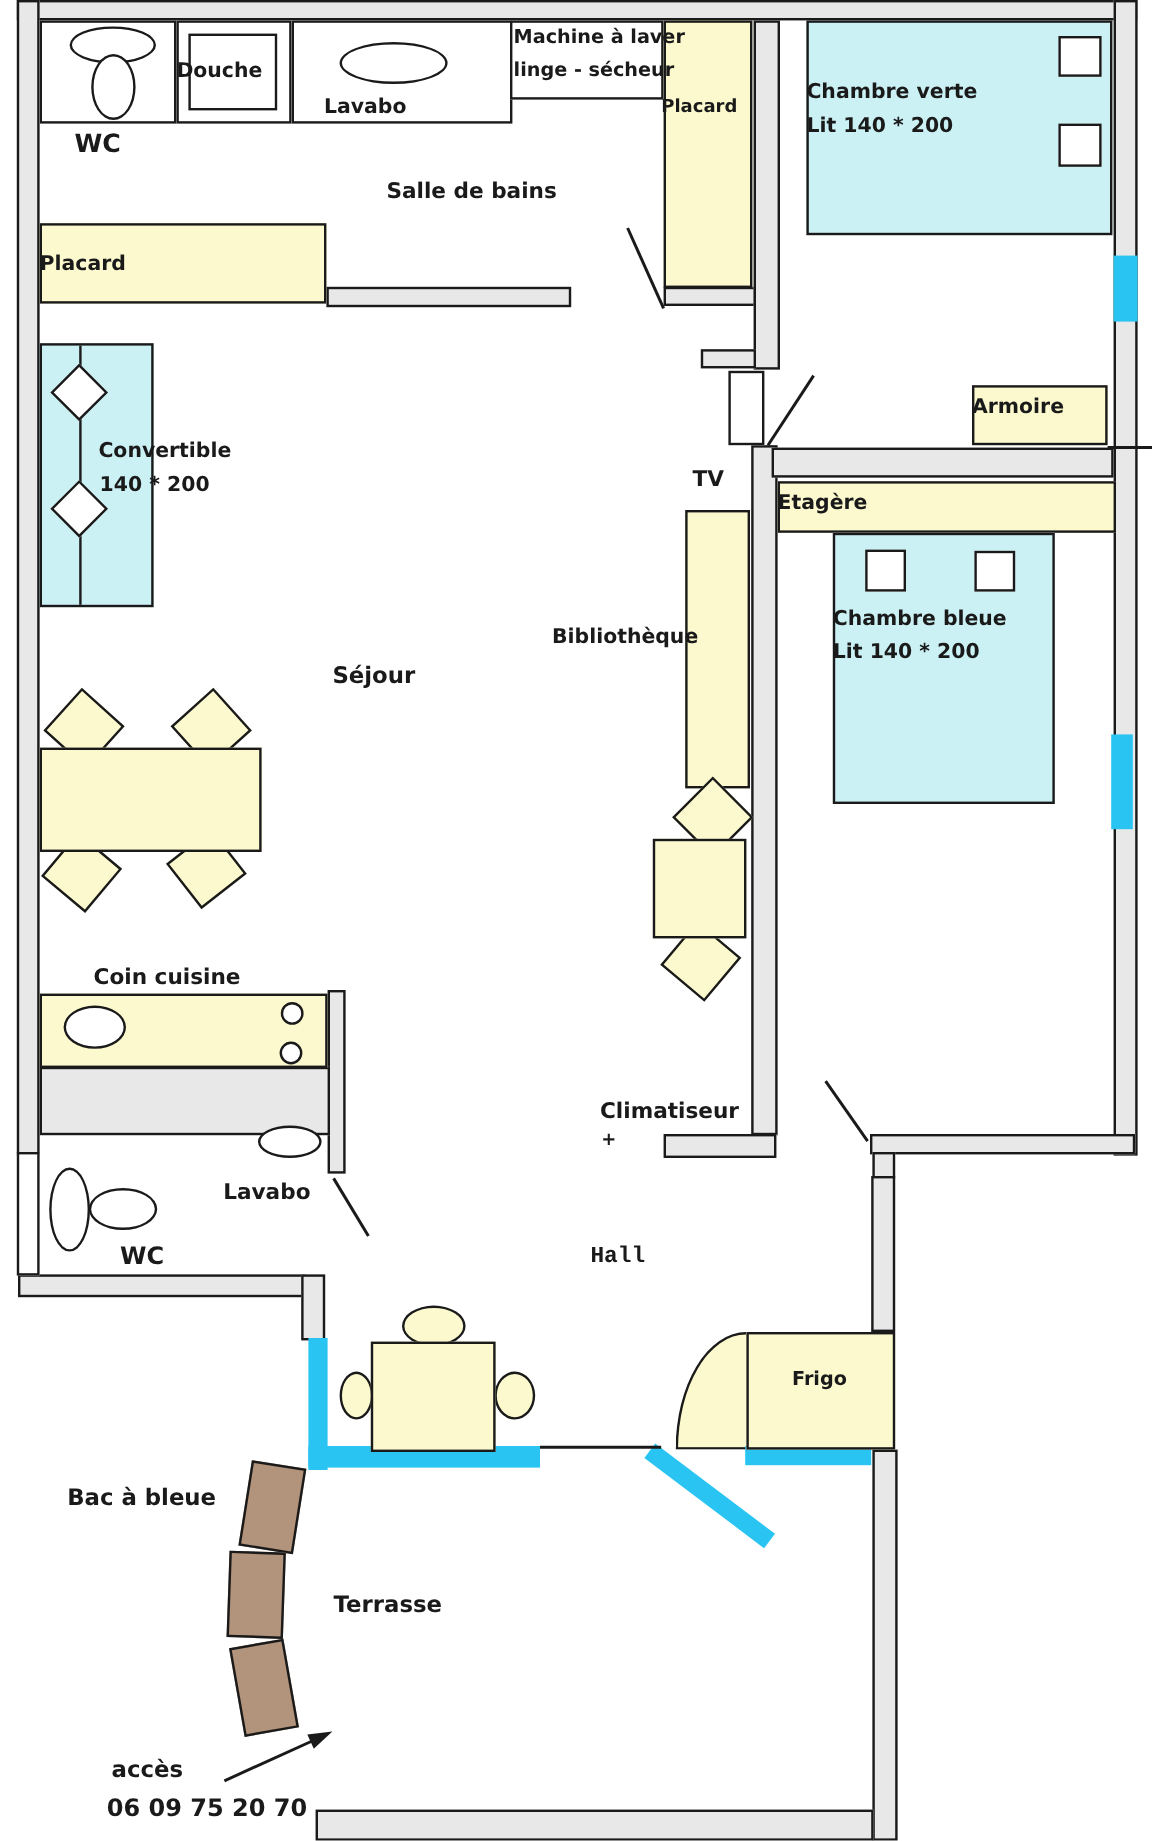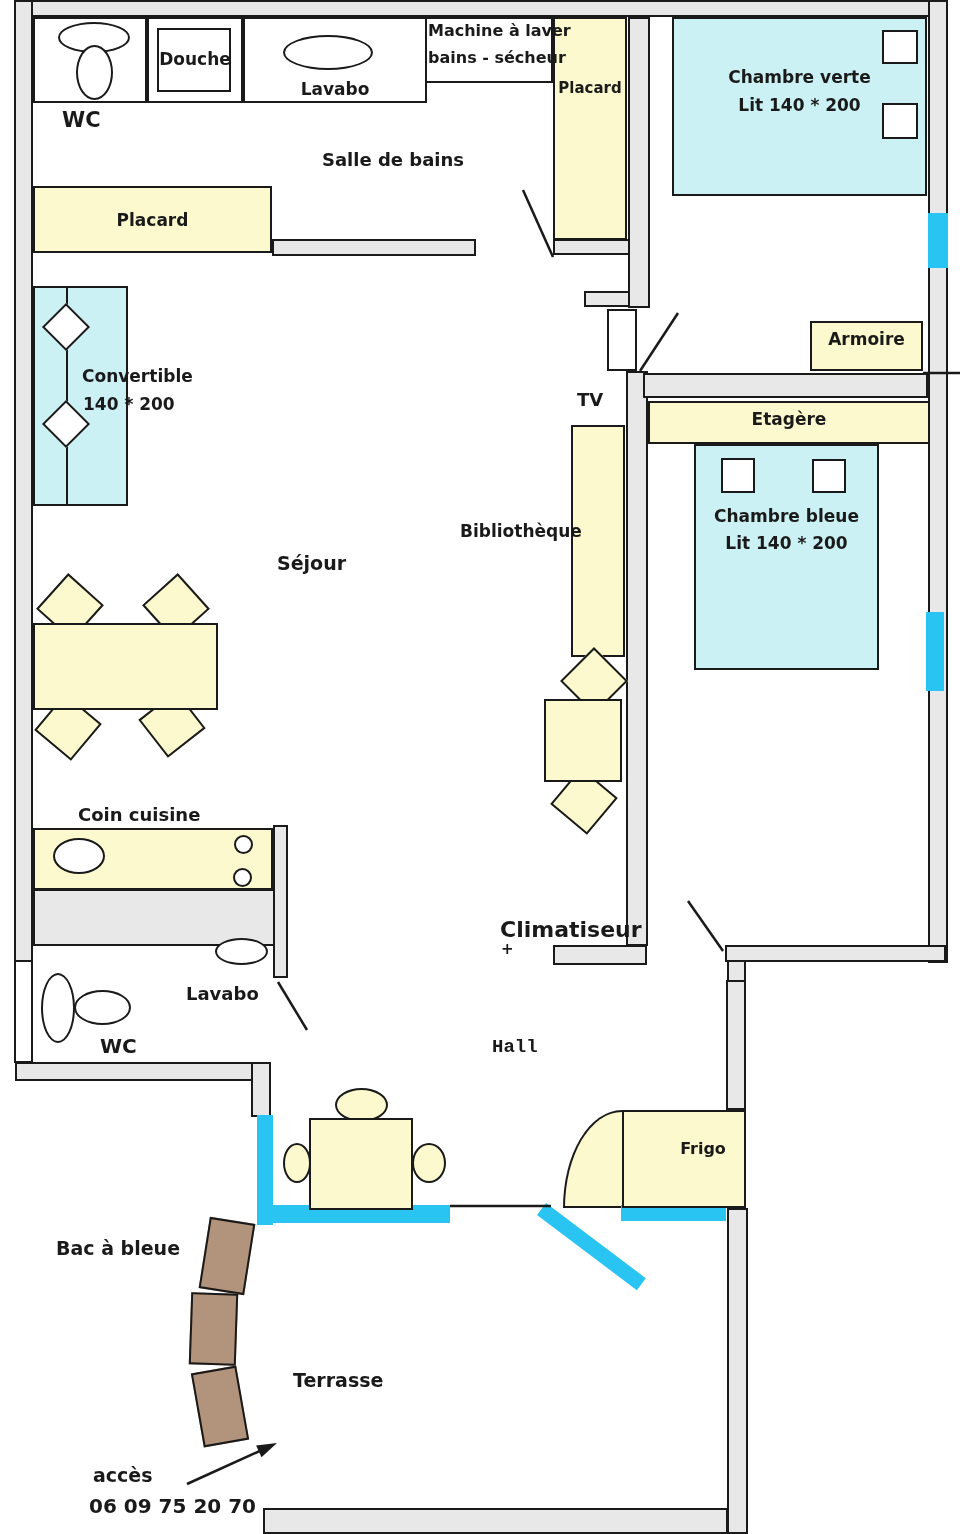--- a/index.html
+++ b/index.html
@@ -10,21 +10,21 @@
   .furn{background:#FBF9CD;border:2px solid #1a1a1a;z-index:3;}
   .furnlow{background:#FBF9CD;border:2px solid #1a1a1a;z-index:2;}
   .bed{background:#CBF1F4;border:2px solid #1a1a1a;z-index:2;}
   .whitebox{background:#ffffff;border:2px solid #1a1a1a;z-index:2;}
   .fixture{background:#ffffff;border:2px solid #1a1a1a;z-index:4;}
   .win{background:#29C4F2;z-index:3;}
   .rail{background:#29C4F2;z-index:2;}
   .planter{background:#B2937B;border:2px solid #1a1a1a;z-index:2;}
   .ell{border-radius:50%;}
   .lbl{position:absolute;color:#1a1a1a;font-weight:700;line-height:1.15;white-space:nowrap;z-index:6;}
-  .ctr{text-align:center;white-space:nowrap;}
+  .ctr{text-align:left;white-space:nowrap;}
   #lines{position:absolute;left:0;top:0;z-index:5;pointer-events:none;}
 </style>
 </head>
 <body>
 
 <div id="plan">
 
   <div class="abs wall" style="left:14px;top:0;width:934px;height:17px;"></div>
   <div class="abs wall" style="left:14px;top:0;width:19px;height:962px;"></div>
   <div class="abs wall" style="left:928px;top:0;width:20px;height:963px;"></div>
@@ -131,40 +131,40 @@
     <line x1="450" y1="1206" x2="551" y2="1206" stroke="#1a1a1a" stroke-width="2.5"></line>
     <line x1="923" y1="373" x2="960" y2="373" stroke="#1a1a1a" stroke-width="2.5"></line>
     <line x1="187" y1="1484" x2="262" y2="1450" stroke="#1a1a1a" stroke-width="2.5"></line>
     <polygon points="277,1443 261.5,1457.3 256.1,1445.5" fill="#1a1a1a"></polygon>
   </svg>
 
   <div class="lbl" style="left:62px;top:108px;font-size:21px;">WC</div>
   <div class="lbl ctr" style="left:147px;top:50px;width:96px;font-size:17px;">Douche</div>
   <div class="lbl ctr" style="left:270px;top:80px;width:130px;font-size:17px;">Lavabo</div>
   <div class="lbl" style="left:428px;top:22px;font-size:16px;">Machine à laver</div>
-  <div class="lbl" style="left:428px;top:49px;font-size:16px;">bains - sécheur</div>
+  <div class="lbl" style="left:428px;top:49px;font-size:16px;">linge - sécheur</div>
   <div class="lbl" style="left:322px;top:150px;font-size:18px;">Salle de bains</div>
   <div class="lbl ctr" style="left:33px;top:211px;width:239px;font-size:17px;">Placard</div>
   <div class="lbl ctr" style="left:551px;top:80px;width:78px;font-size:15px;">Placard</div>
   <div class="lbl ctr" style="left:672px;top:68px;width:255px;font-size:17px;">Chambre verte</div>
   <div class="lbl ctr" style="left:672px;top:96px;width:255px;font-size:17px;">Lit 140 * 200</div>
   <div class="lbl" style="left:82px;top:367px;font-size:17px;">Convertible</div>
   <div class="lbl" style="left:83px;top:395px;font-size:17px;">140 * 200</div>
   <div class="lbl" style="left:577px;top:390px;font-size:18px;">TV</div>
   <div class="lbl ctr" style="left:810px;top:330px;width:113px;font-size:17px;">Armoire</div>
   <div class="lbl ctr" style="left:648px;top:410px;width:282px;font-size:17px;">Etagère</div>
   <div class="lbl" style="left:460px;top:522px;font-size:17px;">Bibliothèque</div>
   <div class="lbl ctr" style="left:694px;top:507px;width:185px;font-size:17px;">Chambre bleue</div>
   <div class="lbl ctr" style="left:694px;top:534px;width:185px;font-size:17px;">Lit 140 * 200</div>
   <div class="lbl" style="left:277px;top:553px;font-size:19px;">Séjour</div>
   <div class="lbl" style="left:78px;top:805px;font-size:18px;">Coin cuisine</div>
-  <div class="lbl" style="left:500px;top:917px;font-size:22px;">Climatiseur</div>
+  <div class="lbl" style="left:500px;top:917px;font-size:18px;">Climatiseur</div>
   <div class="lbl" style="left:501px;top:941px;font-size:15px;">+</div>
   <div class="lbl" style="left:186px;top:984px;font-size:18px;">Lavabo</div>
   <div class="lbl" style="left:100px;top:1035px;font-size:20px;">WC</div>
   <div class="lbl" style="left:492px;top:1037px;font-size:19px;font-family:Liberation Mono, monospace;">Hall</div>
   <div class="lbl ctr" style="left:660px;top:1140px;width:86px;font-size:16px;">Frigo</div>
   <div class="lbl" style="left:56px;top:1238px;font-size:19px;">Bac à bleue</div>
-  <div class="lbl" style="left:293px;top:1327px;font-size:19px;margin-top:43px;">Terrasse</div>
+  <div class="lbl" style="left:278px;top:1327px;font-size:19px;">Terrasse</div>
   <div class="lbl" style="left:93px;top:1465px;font-size:19px;">accès</div>
   <div class="lbl" style="left:89px;top:1495px;font-size:20px;">06 09 75 20 70</div>
 
 </div>
 
 </body></html>

